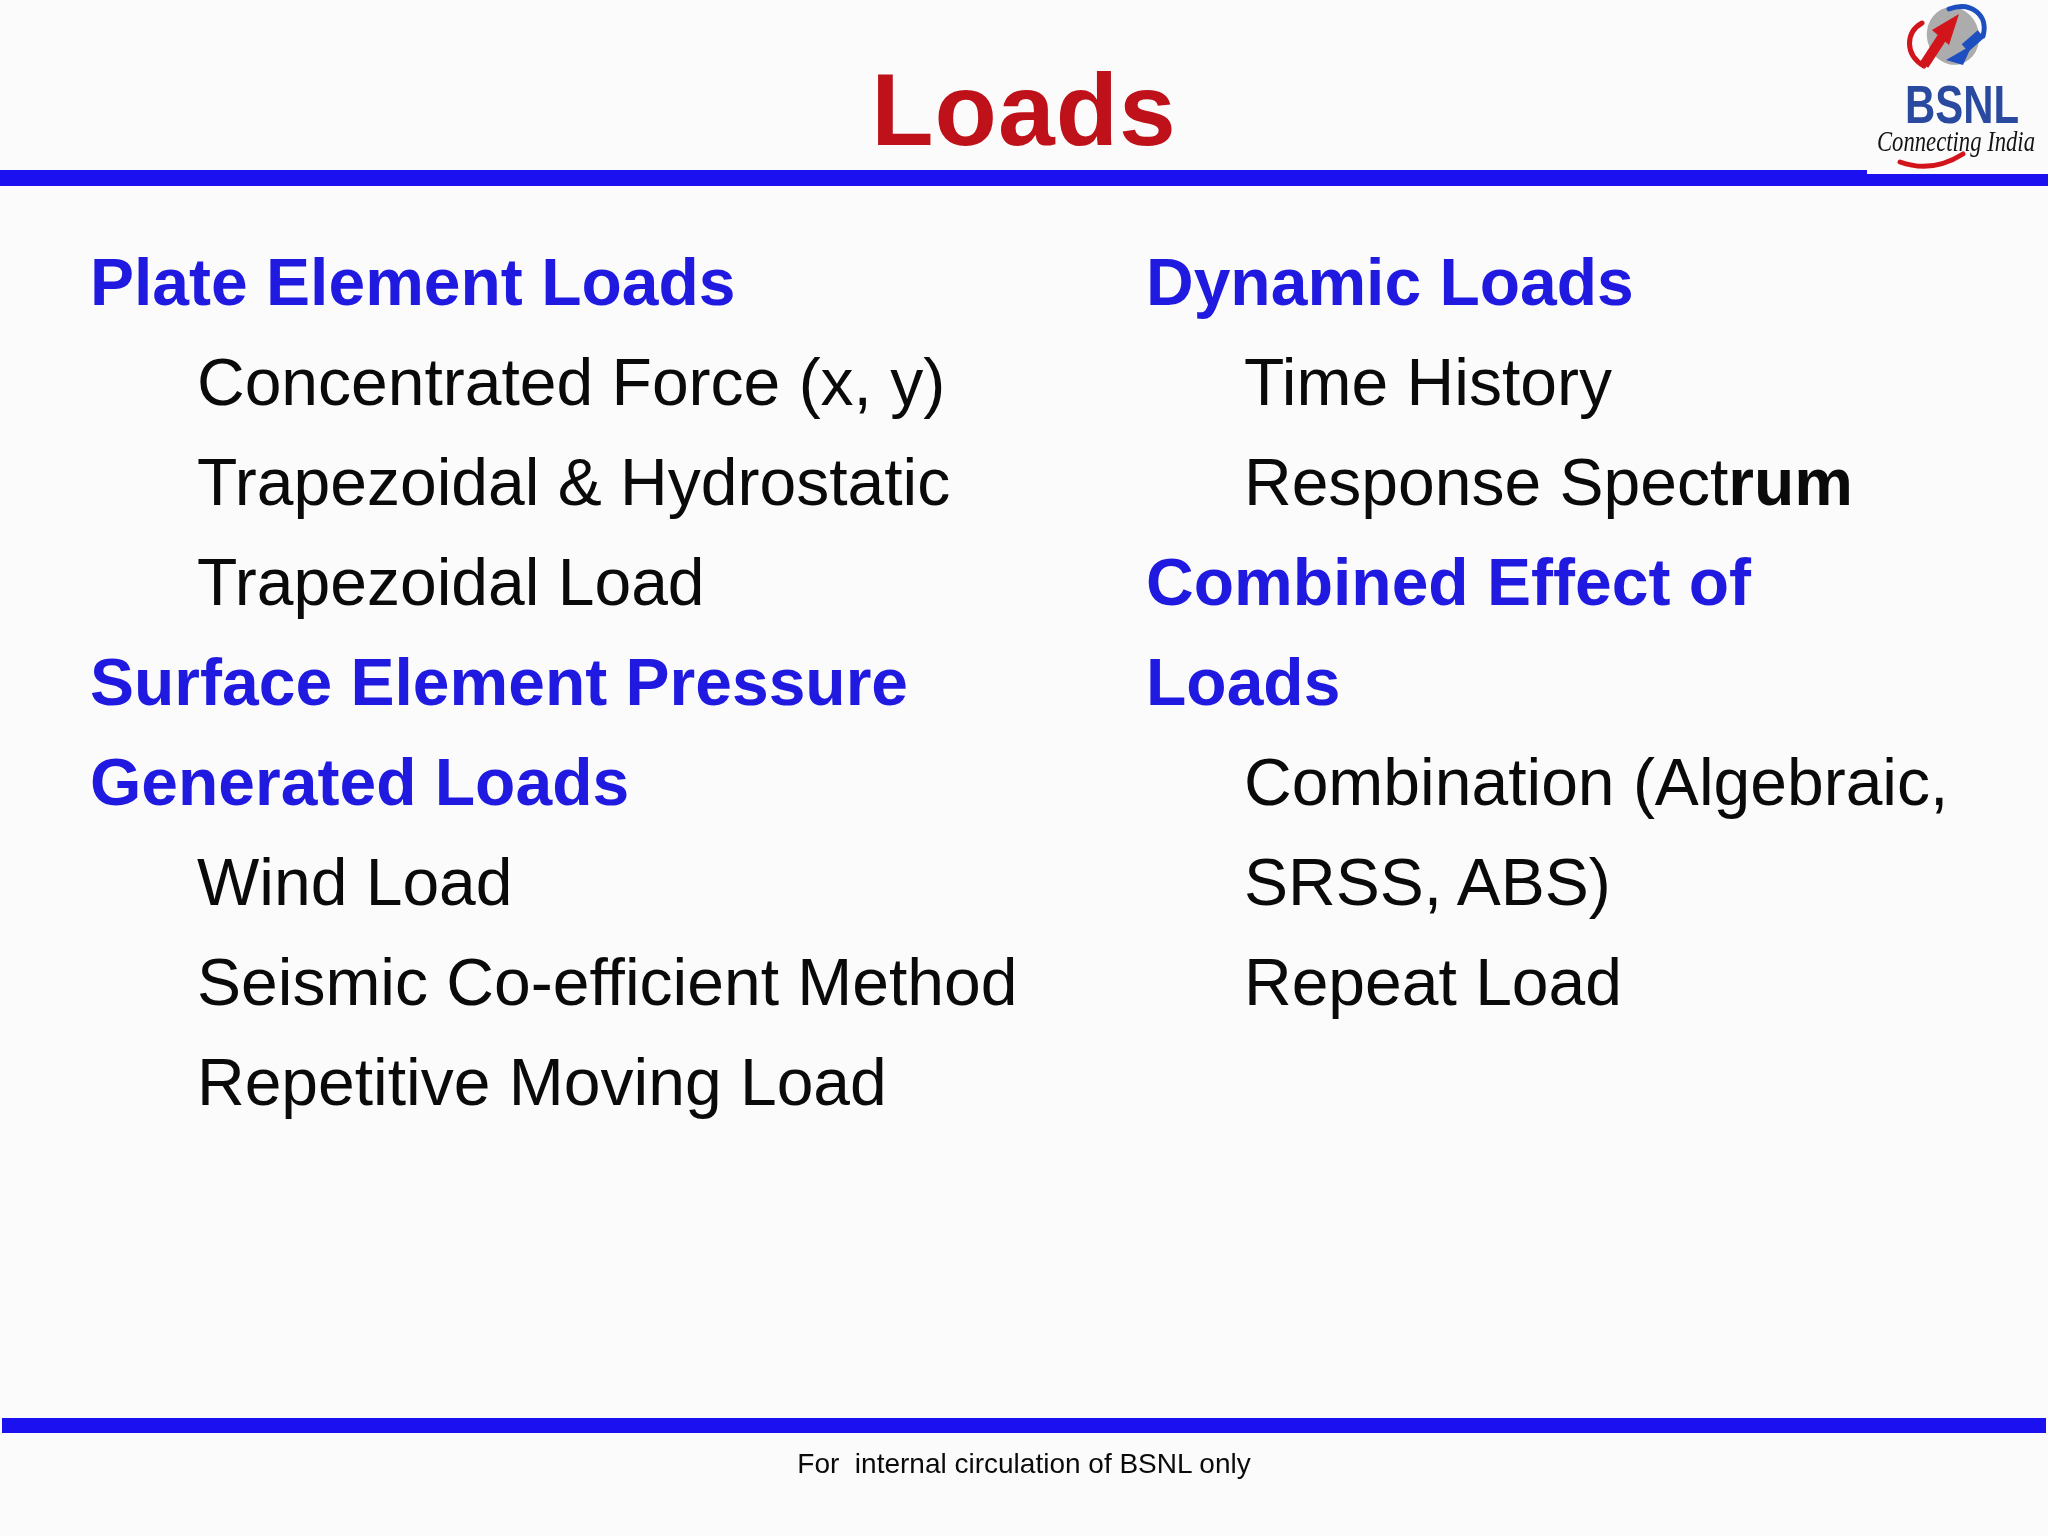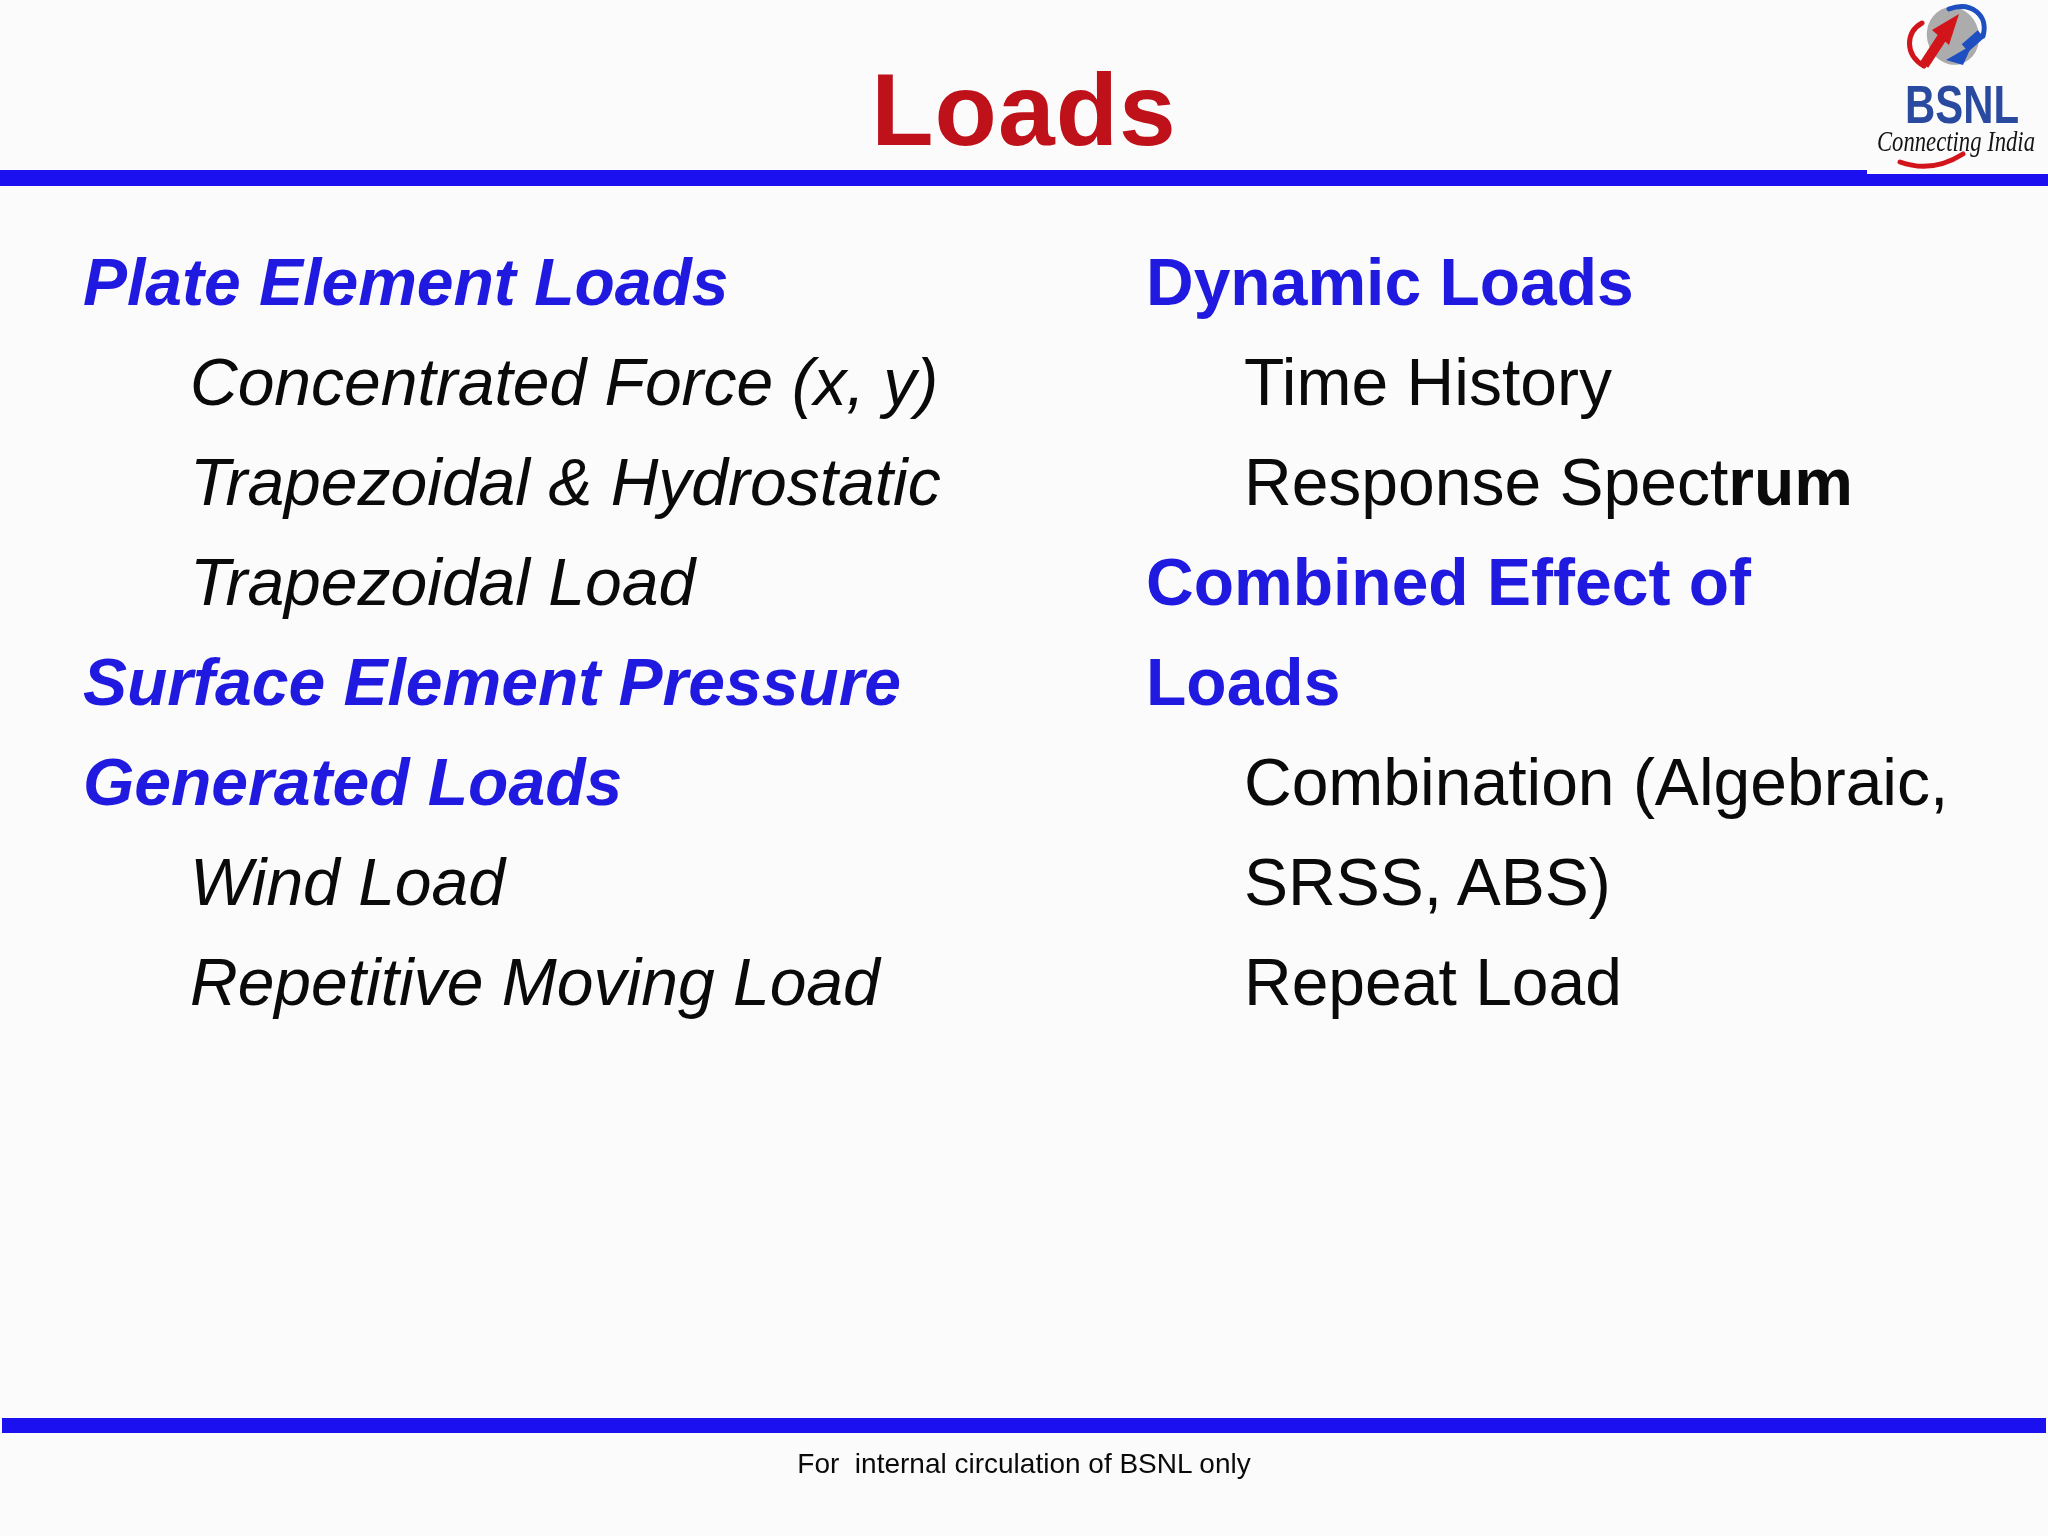--- a/index.html
+++ b/index.html
@@ -34,21 +34,21 @@
   .rule-top{top:170px;left:0;width:1867px;height:16px;}
   .rule-top-right{top:174px;left:1867px;width:181px;height:12px;}
   .rule-bottom{top:1418px;left:2px;width:2044px;height:15px;}
   .column{
     position:absolute;
     top:232px;
     font-size:66px;
     line-height:100px;
     white-space:nowrap;
   }
-  .col-left{left:83px;font-style:italic;}
+  .col-left{left:90px;}
   .col-right{left:1146px;}
   .row{height:100px;}
   .row.heading{color:var(--heading-blue);font-weight:bold;}
   .col-left .row.item{padding-left:107px;}
   .col-right .row.item{padding-left:98px;}
   .bold{font-weight:bold;}
   .footer{
     position:absolute;
     top:1448px; left:0; width:100%;
     text-align:center;
@@ -99,20 +99,21 @@
   <div class="rule rule-top-right"></div>
 
   <div class="column col-left">
       <div class="row heading">Plate Element Loads</div>
       <div class="row item">Concentrated Force (x, y)</div>
       <div class="row item">Trapezoidal &amp; Hydrostatic</div>
       <div class="row item">Trapezoidal Load</div>
       <div class="row heading">Surface Element Pressure</div>
       <div class="row heading">Generated Loads</div>
       <div class="row item">Wind Load</div>
+      <div class="row item">Seismic Co-efficient Method</div>
       <div class="row item">Repetitive Moving Load</div>
     </div>
   <div class="column col-right">
       <div class="row heading">Dynamic Loads</div>
       <div class="row item">Time History</div>
       <div class="row item"><span>Response Spect</span><span class="bold">rum</span></div>
       <div class="row heading">Combined Effect of</div>
       <div class="row heading">Loads</div>
       <div class="row item">Combination (Algebraic,</div>
       <div class="row item">SRSS, ABS)</div>

